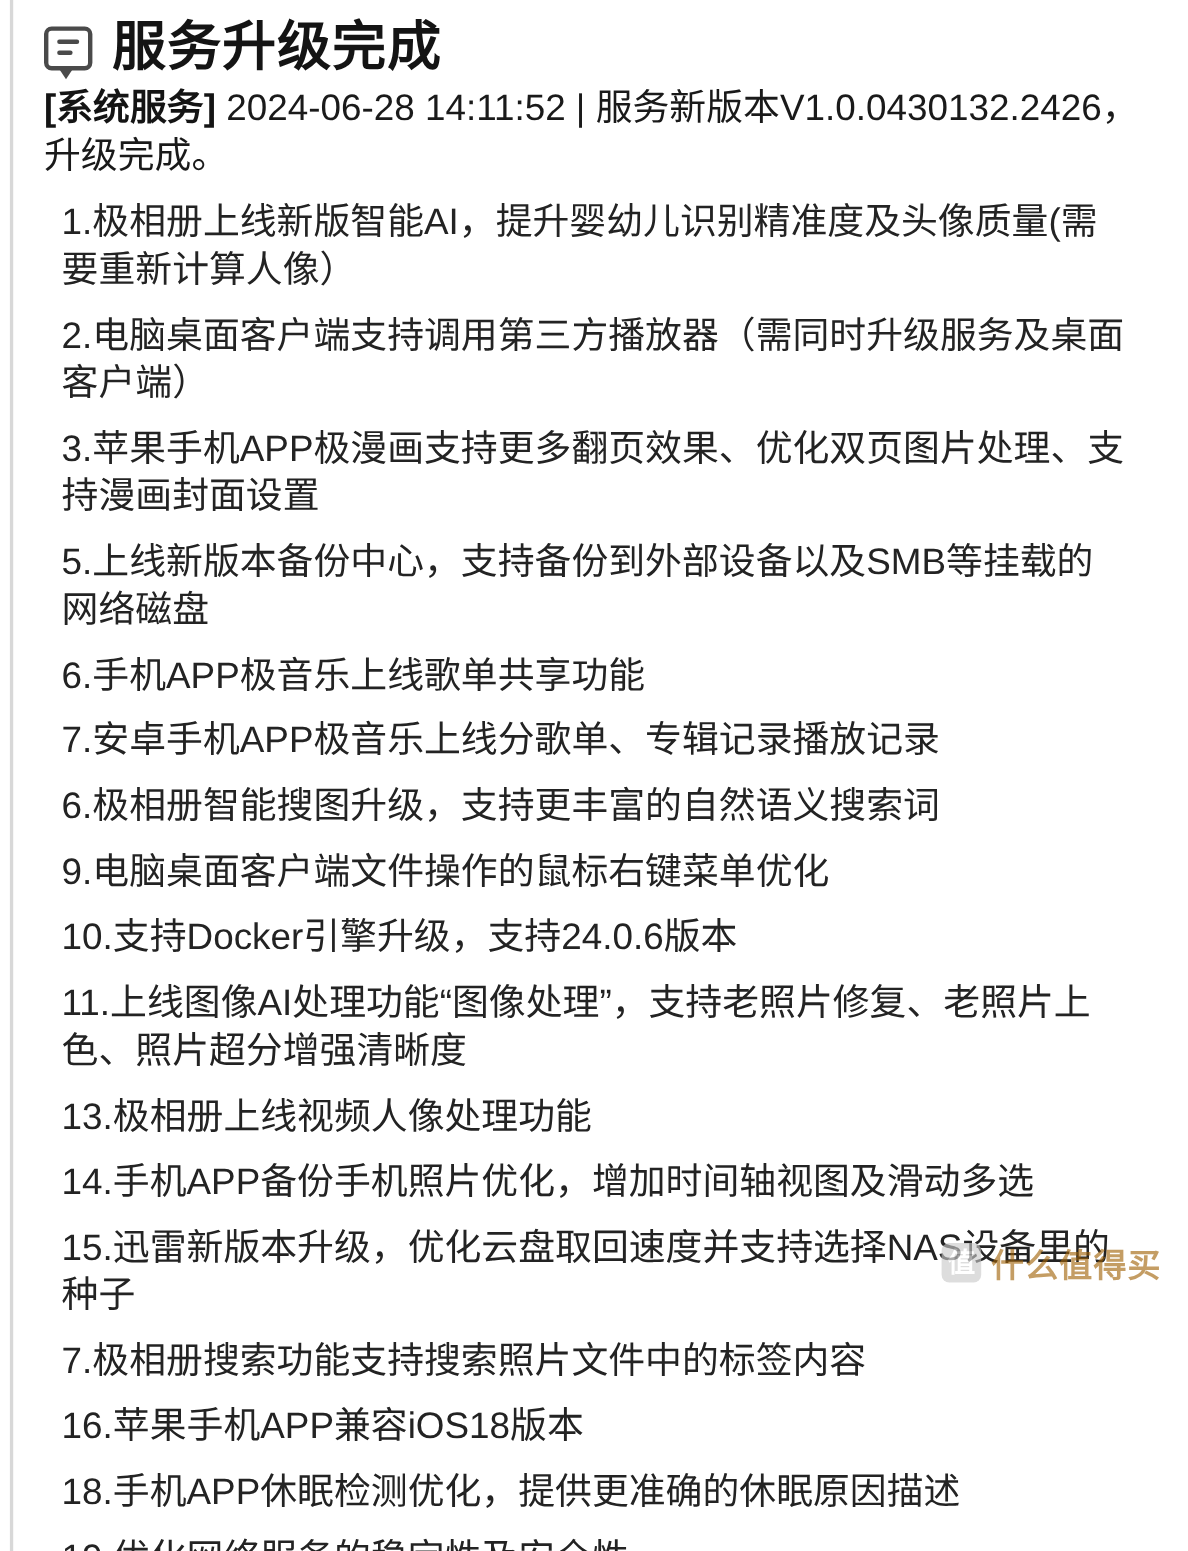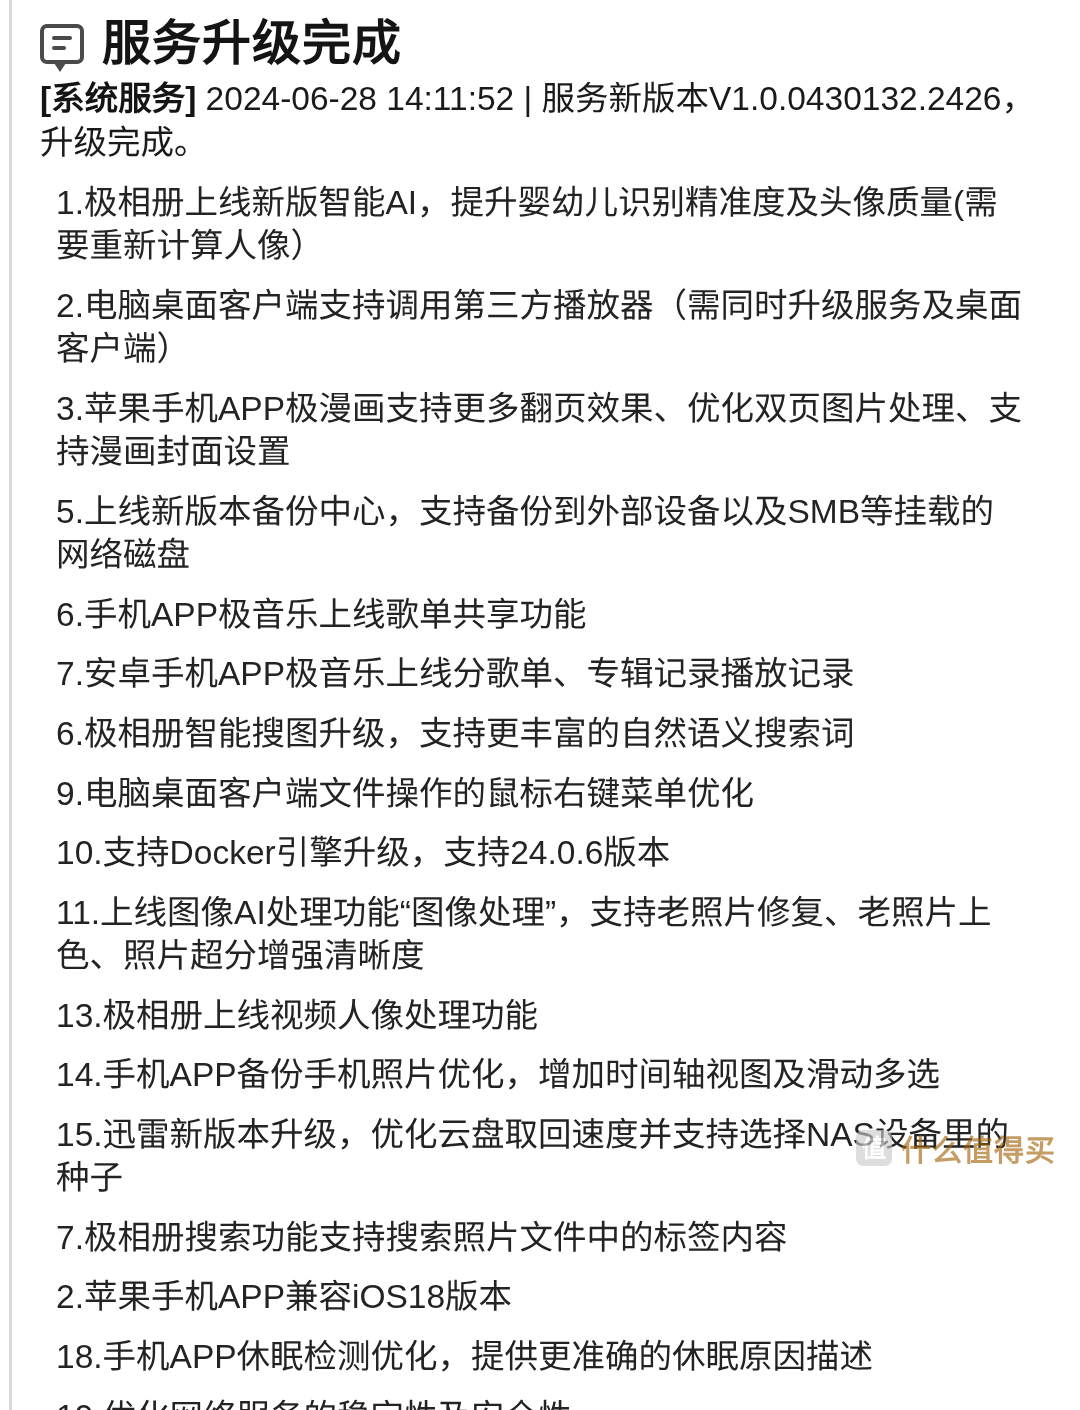--- a/index.html
+++ b/index.html
@@ -156,21 +156,21 @@
     <li>6.手机APP极音乐上线歌单共享功能</li>
     <li>7.安卓手机APP极音乐上线分歌单、专辑记录播放记录</li>
     <li>6.极相册智能搜图升级，支持更丰富的自然语义搜索词</li>
     <li>9.电脑桌面客户端文件操作的鼠标右键菜单优化</li>
     <li>10.支持Docker引擎升级，支持24.0.6版本</li>
     <li>11.上线图像AI处理功能“图像处理”，支持老照片修复、老照片上色、照片超分增强清晰度</li>
     <li>13.极相册上线视频人像处理功能</li>
     <li>14.手机APP备份手机照片优化，增加时间轴视图及滑动多选</li>
     <li>15.迅雷新版本升级，优化云盘取回速度并支持选择NAS设备里的种子</li>
     <li>7.极相册搜索功能支持搜索照片文件中的标签内容</li>
-    <li>2.苹果手机APP兼容iOS18版本</li>
+    <li>16.苹果手机APP兼容iOS18版本</li>
     <li>18.手机APP休眠检测优化，提供更准确的休眠原因描述</li>
     <li>19.优化网络服务的稳定性及安全性</li>
   </ul>
 
   <div class="footer-note">以上部分功能需要配合APPV2.5.18及以上、桌面版本V2.7及以上才能使用</div>
 
   <div class="watermark">
     <span class="wm-badge">值</span>
     <span class="wm-text">什么值得买</span>
   </div>

